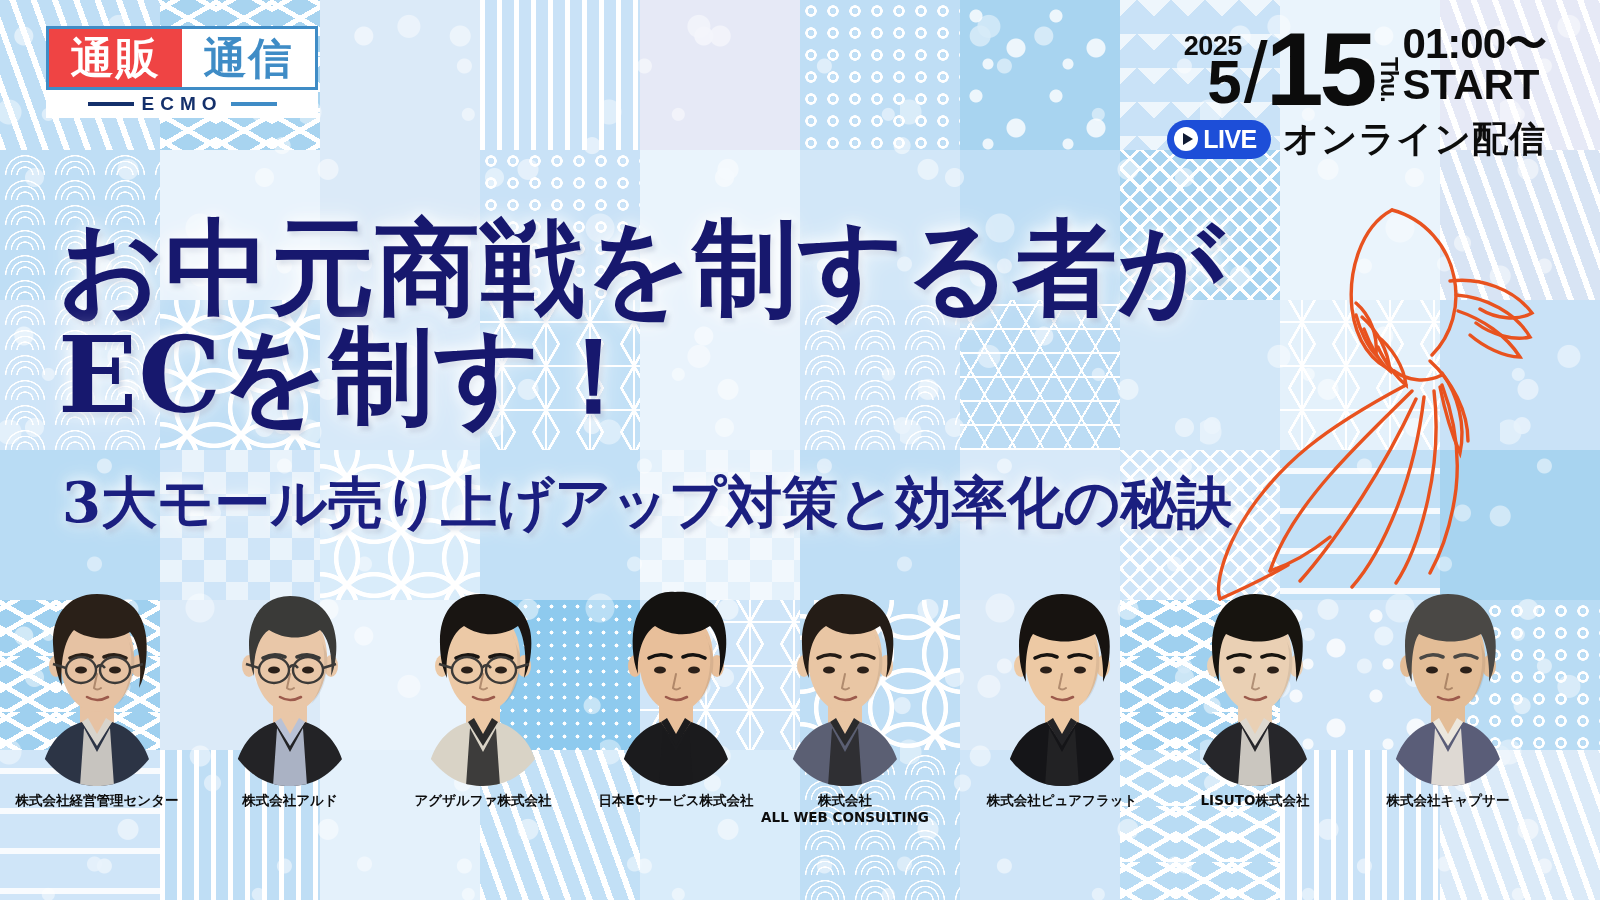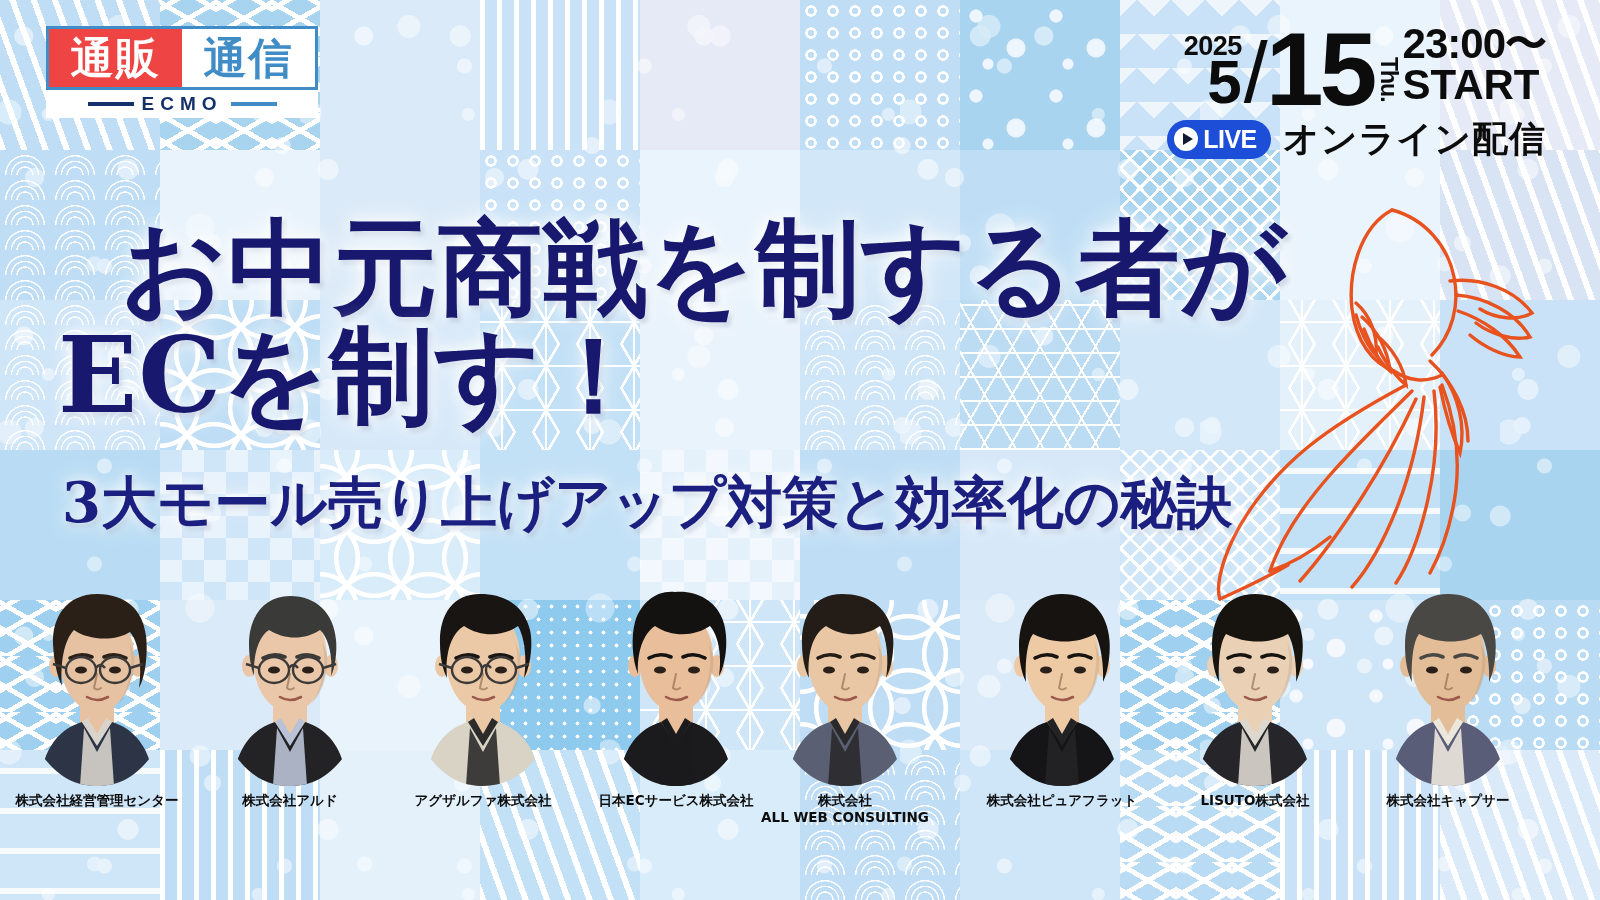--- a/index.html
+++ b/index.html
@@ -288,21 +288,21 @@
     font-weight: 700;
     color: #17186e;
     line-height: 1.02;
     letter-spacing: 1px;
     text-shadow:
       0 0 14px rgba(255,255,255,.95),
       0 0 26px rgba(255,255,255,.9),
       3px 4px 4px rgba(120,140,175,.45);
     white-space: nowrap;
   }
-  #hl-1 { font-size: 104px; text-align: right; }
+  #hl-1 { font-size: 104px; }
   #hl-2 { font-size: 104px; margin-top: 2px; }
   #subhead {
     position: absolute; left: 62px; top: 466px; z-index: 5;
     font-family: "DejaVu Serif", "Liberation Serif", serif;
     font-weight: 700; font-size: 56px;
     color: #1b1f80;
     letter-spacing: 0px;
     white-space: nowrap;
     text-shadow:
       0 0 12px rgba(255,255,255,.95),
@@ -450,21 +450,21 @@
   <div id="date-block">
     <div id="date-line">
       <div id="dl-left">
         <div id="year">2025</div>
         <div id="month">5</div>
       </div>
       <div id="slash">/</div>
       <div id="day">15</div>
       <div id="weekday">Thu.</div>
       <div id="time-col">
-        <div id="time-val">23:00〜</div>
+        <div id="time-val">01:00〜</div>
         <div id="start-label">START</div>
       </div>
     </div>
     <div id="live-row">
       <span id="live-badge">
         <span id="live-play">
             <i></i>
           </span>
         <span>LIVE</span>
       </span>

